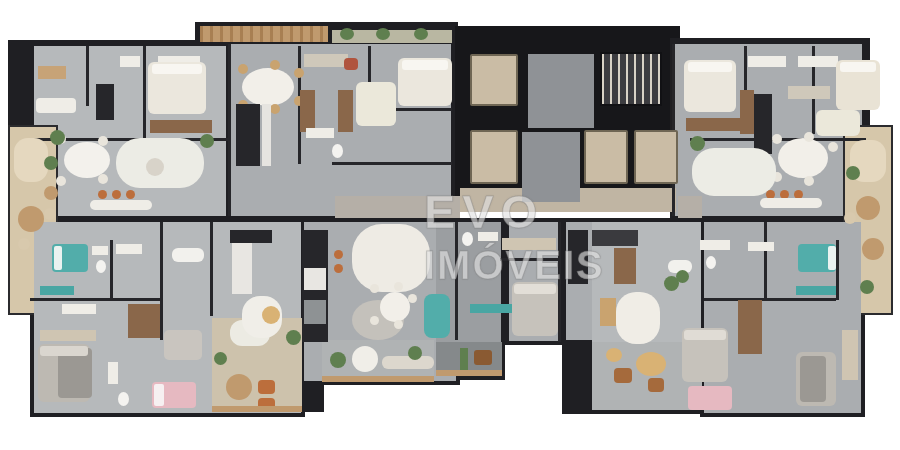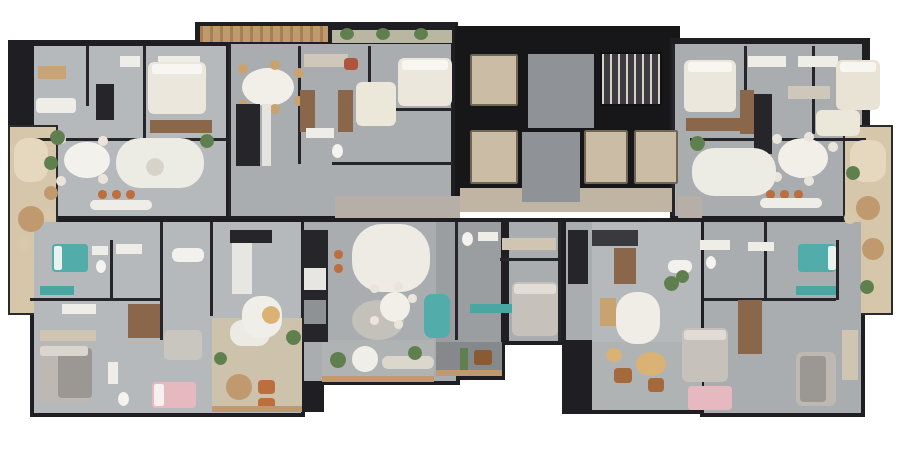--- a/index.html
+++ b/index.html
@@ -235,14 +235,16 @@
       <div class="el" style="left: 688px; top: 386px; width: 44px; height: 24px; background: rgb(230, 185, 193); border-radius: 4px;"></div>
       <div class="el" style="left: 796px; top: 352px; width: 40px; height: 54px; background: rgb(189, 185, 178); border-radius: 6px;"></div>
       <div class="el" style="left: 800px; top: 356px; width: 26px; height: 46px; background: rgb(155, 152, 147); border-radius: 4px;"></div>
       <div class="el" style="left: 842px; top: 330px; width: 16px; height: 50px; background: rgb(207, 197, 178);"></div>
       <div class="el ellipse" style="left: 676px; top: 270px; width: 13px; height: 13px; background: rgb(95, 127, 79);"></div>
       <div class="el" style="left: 322px; top: 376px; width: 112px; height: 6px; background: rgb(192, 154, 110);"></div>
       <div class="el" style="left: 436px; top: 370px; width: 66px; height: 6px; background: rgb(192, 154, 110);"></div>
       <div class="el" style="left: 212px; top: 406px; width: 90px; height: 6px; background: rgb(192, 154, 110);"></div>
     </div>
   <div id="watermark">
+    <div id="wm1">EVO</div>
+    <div id="wm2">IMÓVEIS</div>
   </div>
 </div>
 
 </body></html>

